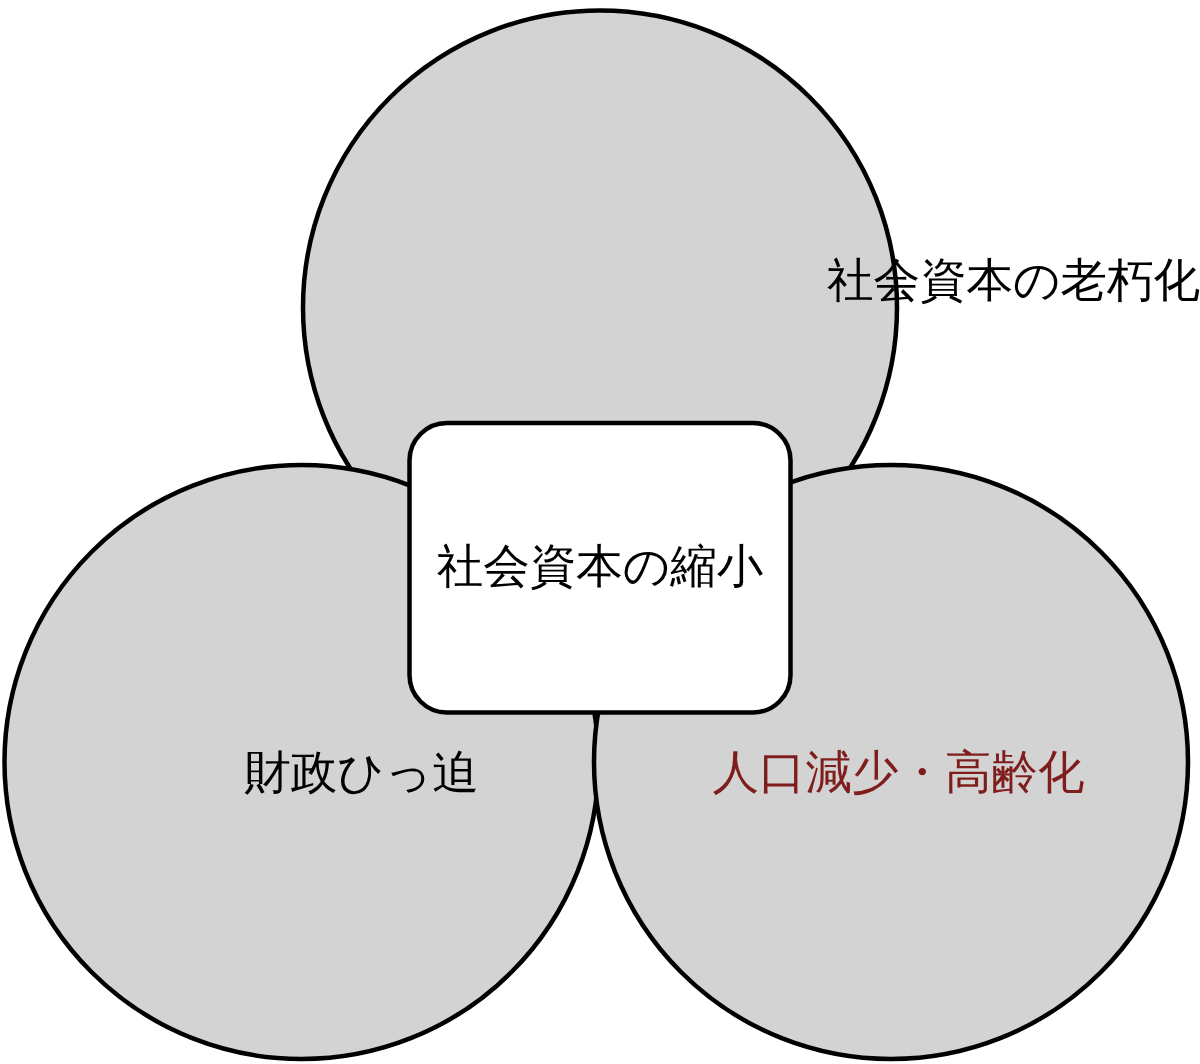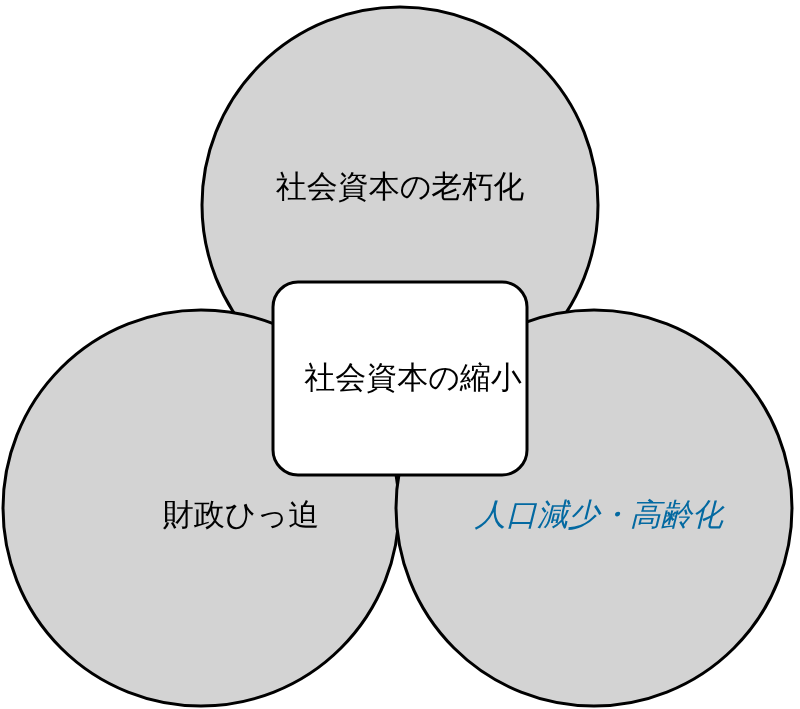--- a/index.html
+++ b/index.html
@@ -68,21 +68,21 @@
 
     <circle id="circle-top" cx="400" cy="205" r="198" fill="#D3D3D3" stroke="#000000" stroke-width="3"></circle>
 
     <circle id="circle-bottom-left" cx="201" cy="508" r="198" fill="#D3D3D3" stroke="#000000" stroke-width="3"></circle>
 
     <circle id="circle-bottom-right" cx="594" cy="508" r="198" fill="#D3D3D3" stroke="#000000" stroke-width="3"></circle>
 
     <rect id="center-box" x="273" y="282" width="254" height="193" rx="25" ry="25" fill="#FFFFFF" stroke="#000000" stroke-width="3"></rect>
   </svg>
 
-  <div class="node-label" id="label-top" style="color: rgb(0, 0, 0);">社会資本の老朽化</div>
+  <div class="node-label" id="label-top" style="color: rgb(0, 0, 0); text-align: right;">社会資本の老朽化</div>
 
   <div class="node-label" id="label-left" style="color: rgb(0, 0, 0); padding-left: 40px;">財政ひっ迫</div>
 
-  <div class="node-label" id="label-right" style="color: #0369a1; font-style: italic;">人口減少・高齢化</div>
+  <div class="node-label" id="label-right" style="color: #7f1d1d;">人口減少・高齢化</div>
 
-  <div class="node-label" id="label-center" style="color: rgb(0, 0, 0); padding-left: 13px;">社会資本の縮小</div>
+  <div class="node-label" id="label-center" style="color: rgb(0, 0, 0);">社会資本の縮小</div>
 
 </div>
 
 </body></html>

